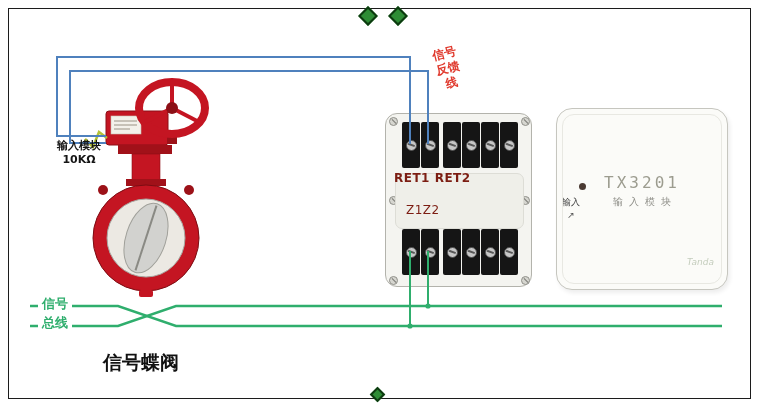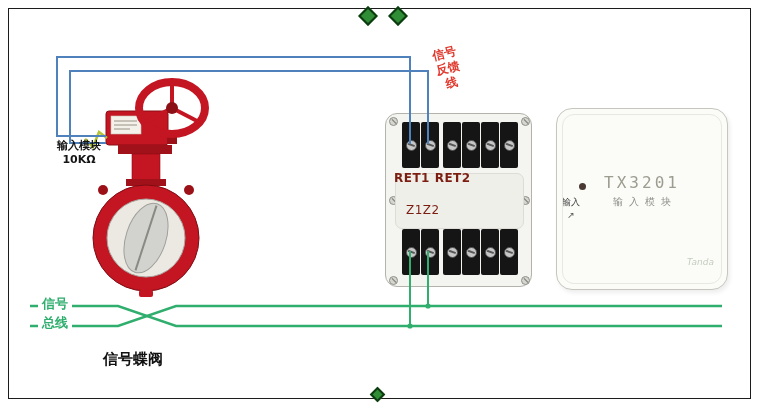--- a/index.html
+++ b/index.html
@@ -51,21 +51,21 @@
 
   .art{position:absolute;left:0;top:0;pointer-events:none;}
 
   
   .res-label{position:absolute;left:46px;top:139px;width:66px;text-align:center;font-size:11px;
              font-weight:bold;color:#151515;line-height:1.3;}
   .fb-label{position:absolute;left:434px;top:46px;width:28px;text-align:center;font-size:12px;
             font-weight:600;color:#e03a2e;line-height:1.25;transform:rotate(-14deg);}
   .bus-label{position:absolute;left:38px;top:294px;width:34px;text-align:center;font-size:13px;
              font-weight:bold;color:#2fae6d;line-height:1.45;background:#fff;padding:1px 0;}
-  .caption{position:absolute;top:350px;font-size:15px;font-weight:bold;color:#111;}
+  .caption{position:absolute;top:350px;font-size:19px;font-weight:bold;color:#111;}
   .caption.left{left:103px;}
   .caption.right{left:584px;}
 </style>
 </head>
 <body>
 
 <div class="canvas">
 
   <div class="frame"></div>
 

